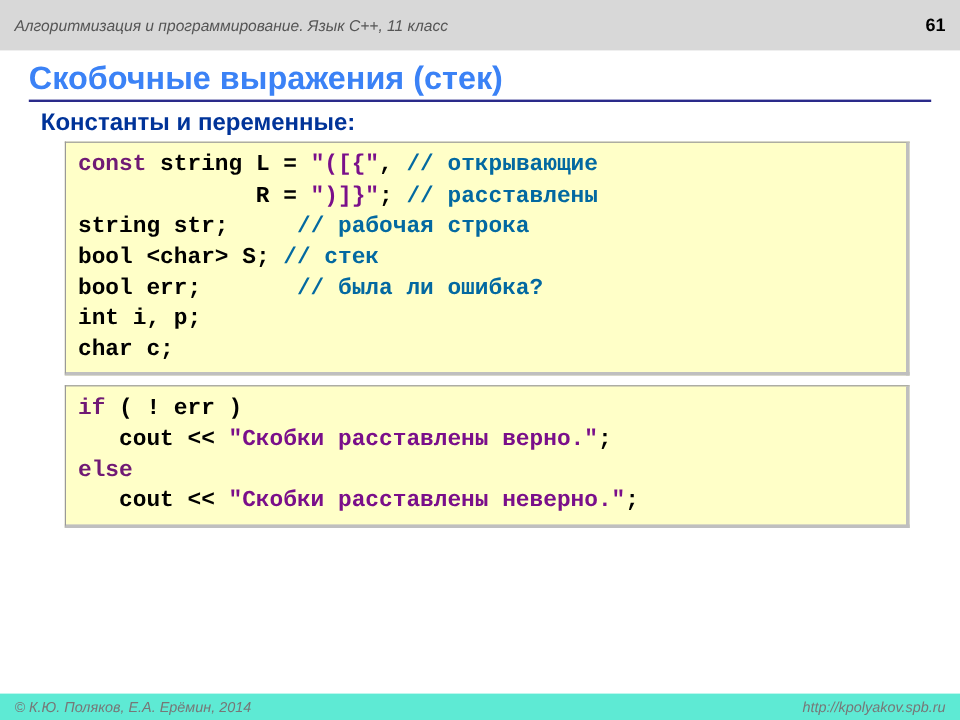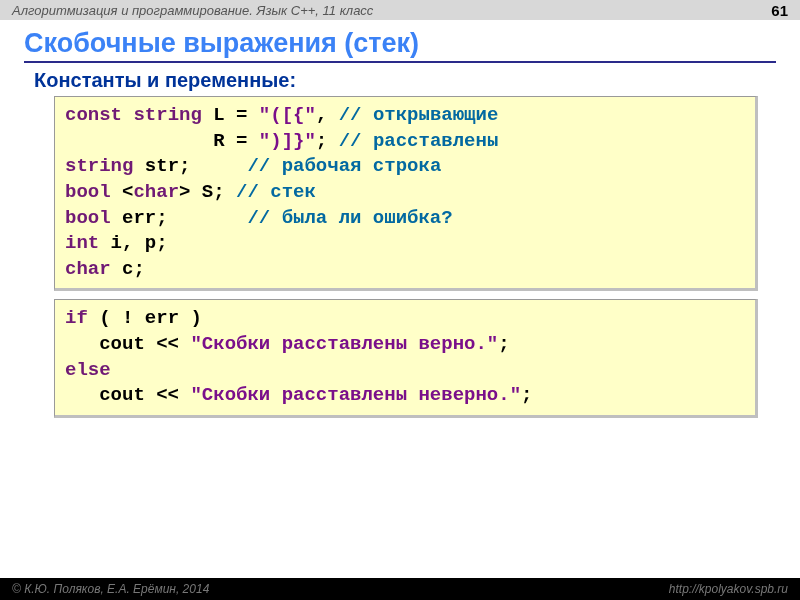--- a/index.html
+++ b/index.html
@@ -5,21 +5,21 @@
   * { margin: 0; padding: 0; box-sizing: border-box; }
   body {
     width: 800px;
     height: 600px;
     background: #fff;
     font-family: Arial, Helvetica, sans-serif;
     position: relative;
     overflow: hidden;
   }
   .header-bar {
-    height: 20px;
+    height: 42px;
     background: #d8d8d8;
     color: #555;
     font-size: 13px;
     font-style: italic;
     padding: 4px 12px;
     display: flex;
     justify-content: space-between;
     align-items: center;
   }
   .page-num {
@@ -54,28 +54,28 @@
     margin: 0 18px 8px 30px;
     padding: 6px 10px;
     font-family: "Courier New", monospace;
     font-size: 19px;
     font-weight: bold;
     line-height: 1.35;
     white-space: pre;
     color: #000;
   }
   .kw   { color: #701a75; }   
-  .type { color: #701a75; }   
+  .type { color: #000000; }   
   .str  { color: #7a0f8a; }   
   .com  { color: #0369a1; }   
   .footer-bar {
     position: absolute;
     bottom: 0; left: 0; right: 0;
     height: 22px;
-    background: #000000;
+    background: #5eead4;
     color: #777;
     font-size: 12px;
     font-style: italic;
     padding: 3px 12px;
     display: flex;
     justify-content: space-between;
     align-items: center;
   }
 </style>
 </head>

